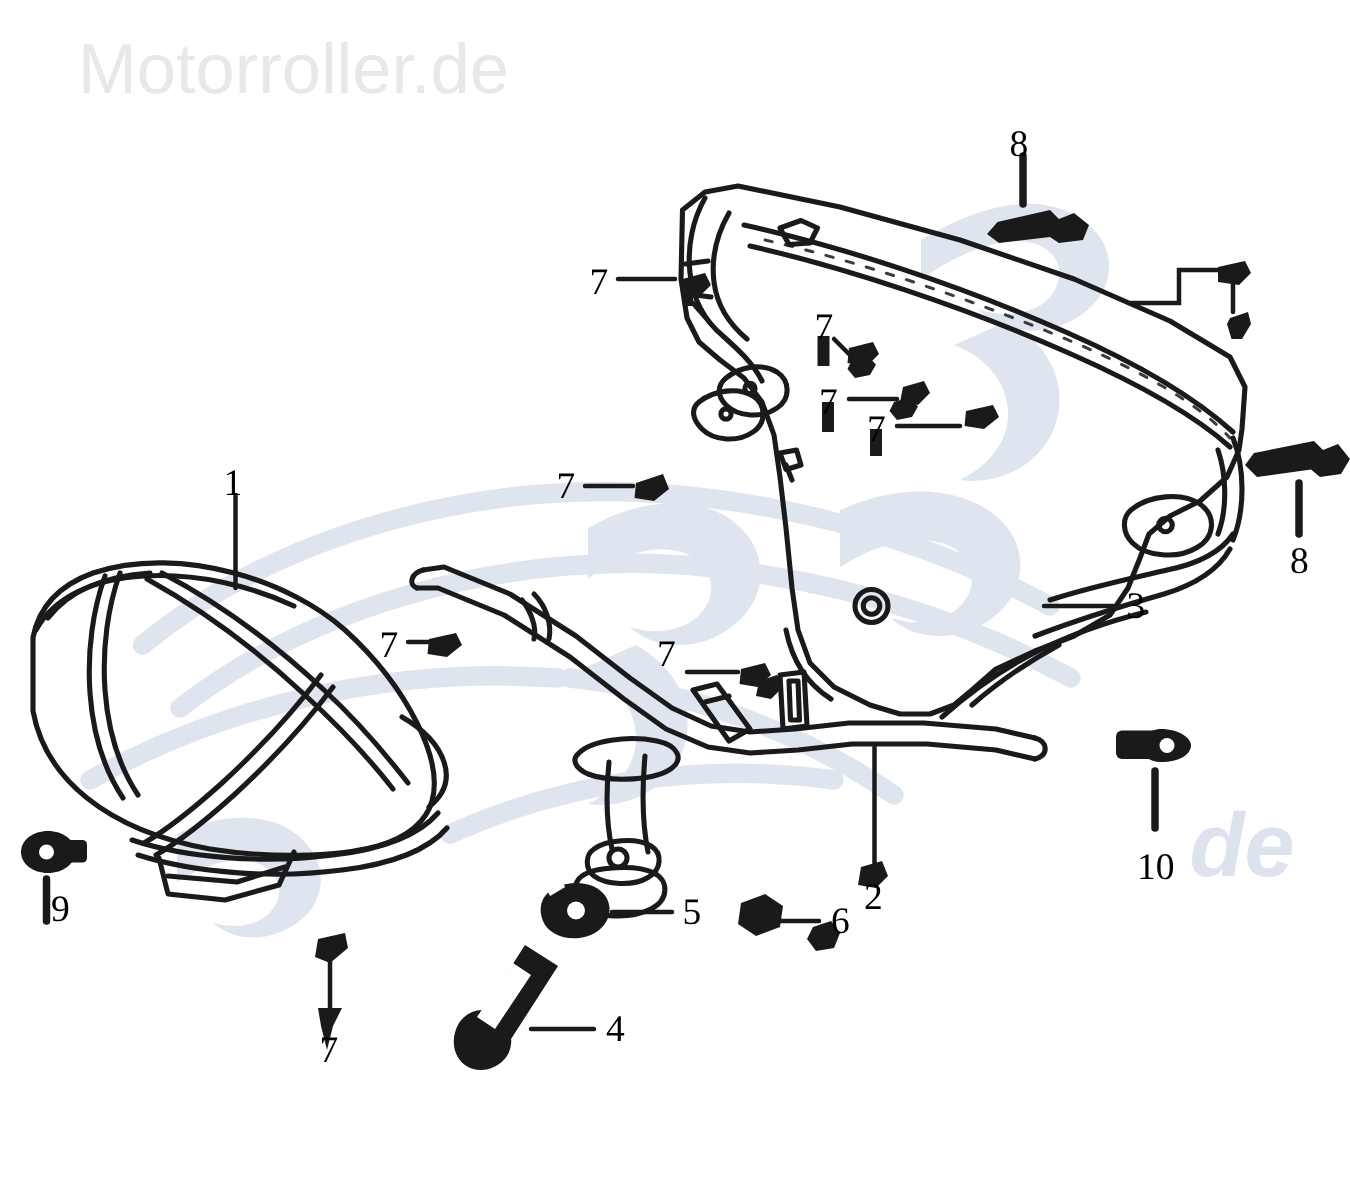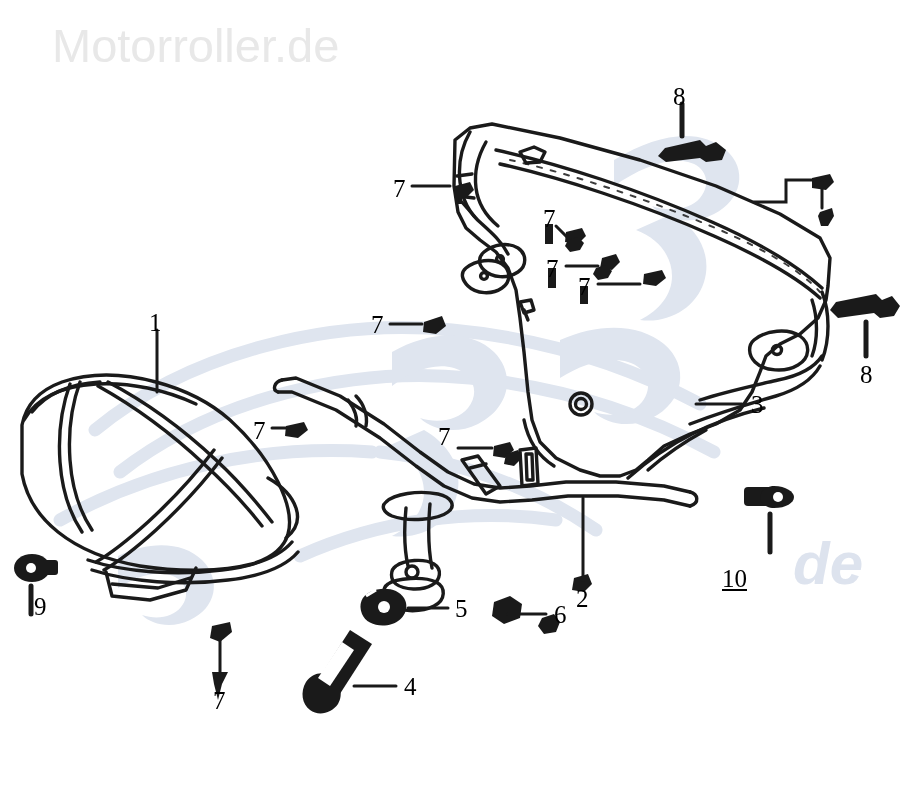--- a/index.html
+++ b/index.html
@@ -360,16 +360,16 @@
     <div class="callout" style="left:546px;top:256px;">7</div>
     <div class="callout" style="left:578px;top:274px;">7</div>
     <div class="callout" style="left:371px;top:312px;">7</div>
     <div class="callout" style="left:253px;top:418px;">7</div>
     <div class="callout" style="left:438px;top:424px;">7</div>
     <div class="callout" style="left:213px;top:688px;">7</div>
 
     <div class="callout" style="left:673px;top:84px;">8</div>
     <div class="callout" style="left:860px;top:362px;">8</div>
     <div class="callout" style="left:34px;top:594px;">9</div>
-    <div class="callout" style="left:722px;top:566px;text-decoration:underline;">10</div>
+    <div class="callout" style="left:758px;top:566px;">10</div>
   </div>
 
 </div>
 
 </body></html>

